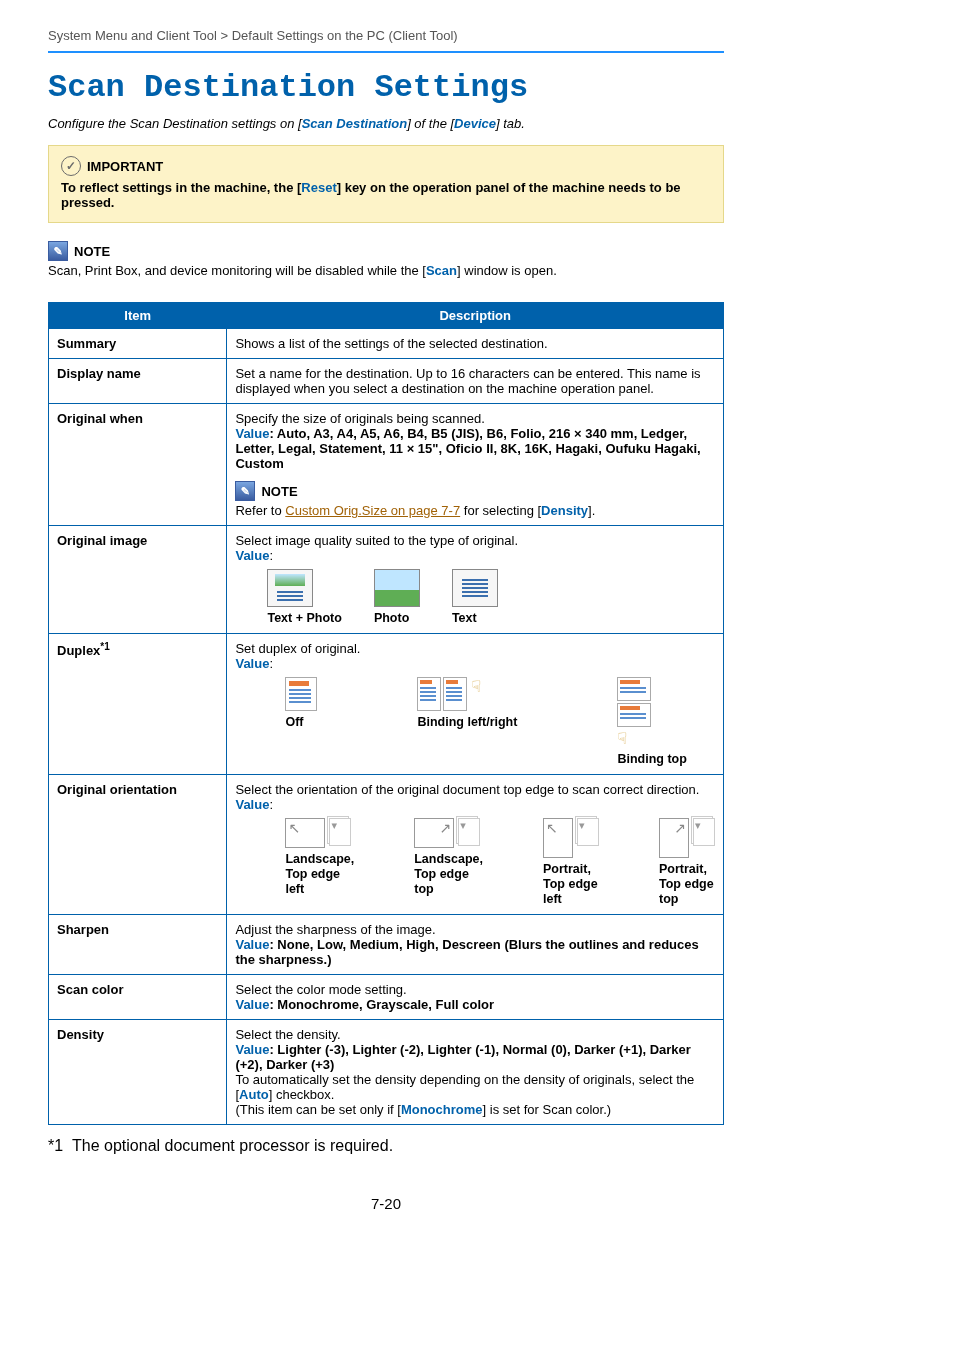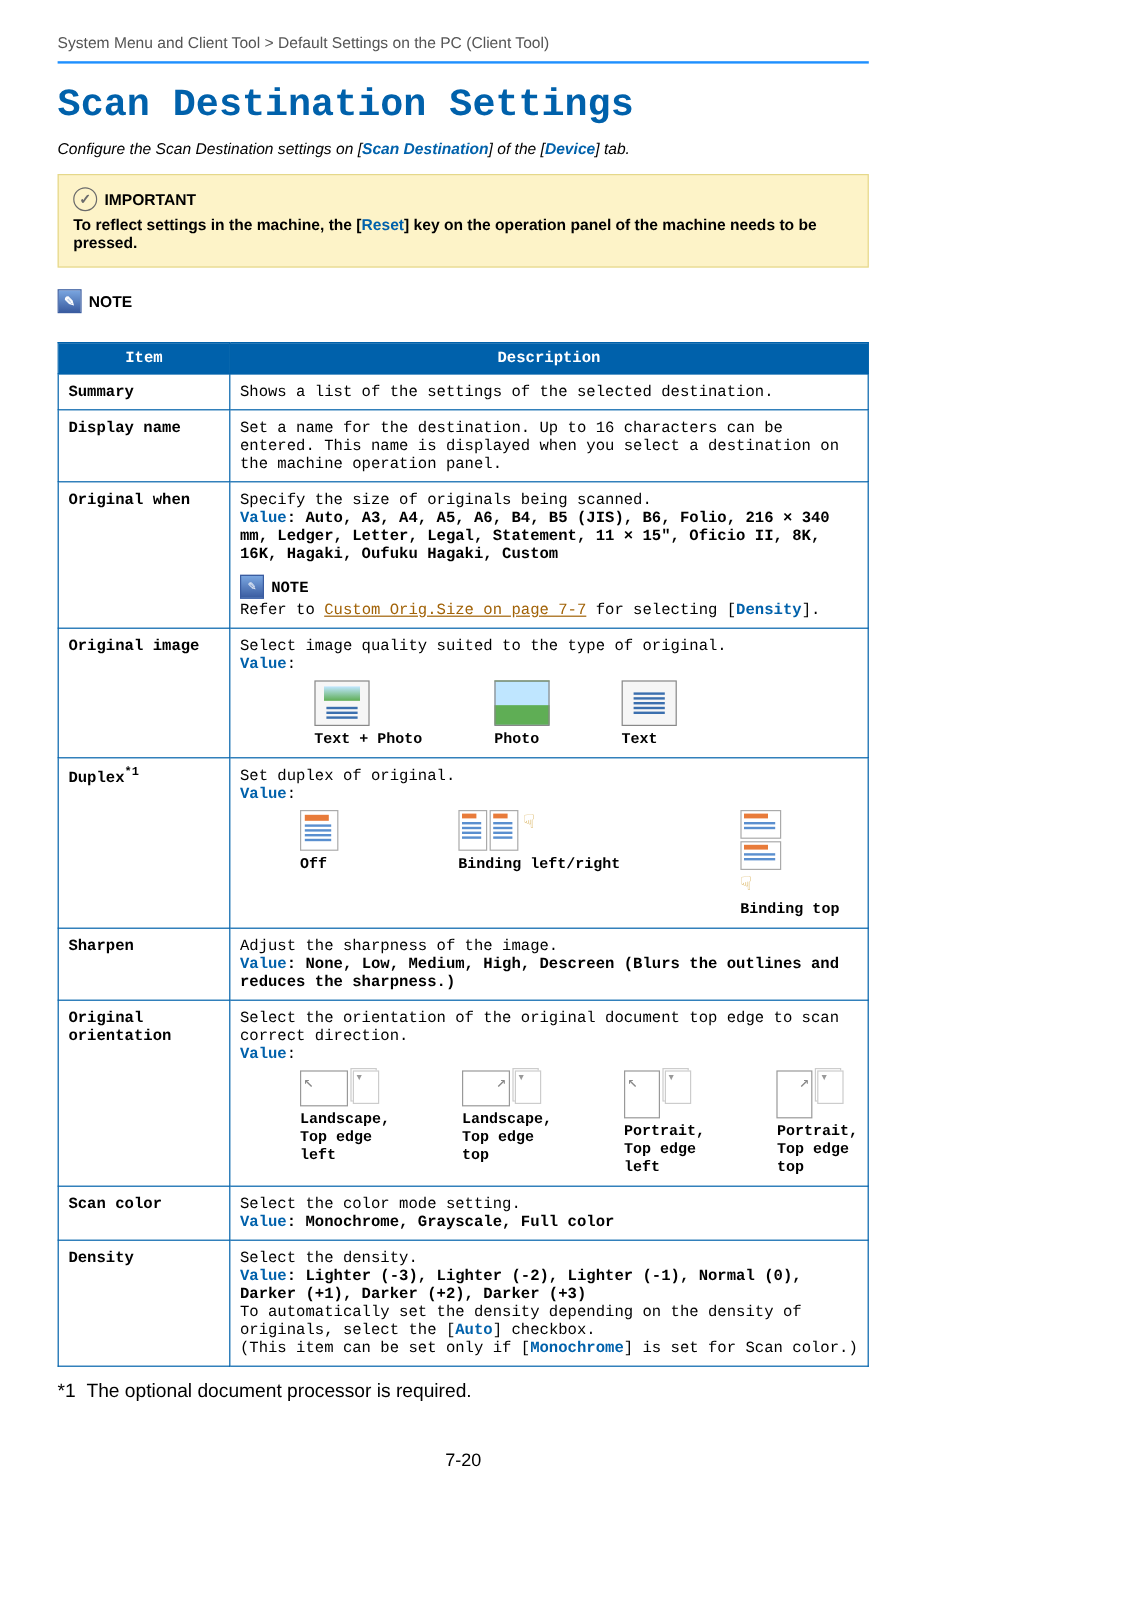--- a/index.html
+++ b/index.html
@@ -87,44 +87,43 @@
     justify-content: center;
     color: #6b6b6b;
     font-size: 12px;
   }
 
   table.main-table {
     border-collapse: collapse;
     width: 100%;
     margin-top: 24px;
     font-size: 13px;
-    font-family: Liberation Mono, monospace;
   }
   table.main-table th {
     background: #0061ab;
     color: #fff;
     font-weight: bold;
     padding: 5px 8px;
     border: 1px solid #0061ab;
     text-align: center;
   }
   table.main-table td {
     border: 1px solid #0061ab;
     padding: 7px 8px;
     vertical-align: top;
   }
   .col-item { width: 180px; font-weight: bold; }
   .value-label { color: #0061ab; font-weight: bold; }
   .sup { vertical-align: super; font-size: 10px; }
 
   .img-row {
     display: flex;
-    gap: 60px;
+    gap: 32px;
     margin-top: 6px;
-    margin-left: 62px;
+    margin-left: 32px;
   }
   .img-row .opt {
     display: flex;
     flex-direction: column;
     align-items: flex-start;
     gap: 4px;
   }
   .img-row .opt .lbl { font-weight: bold; font-size: 12.5px; line-height: 1.2; }
 
   .thumb {
@@ -211,20 +210,23 @@
     </div>
     <div class="important-text">
       <span>To reflect settings in the machine, the [</span><span class="link-blue">Reset</span><span>] key on the operation panel of the machine needs to be pressed.</span>
     </div>
   </div>
 
   <div class="note-head">
     <span class="note-icon">✎</span>
     <span>NOTE</span>
   </div>
+  <div>
+    <span>Scan, Print Box, and device monitoring will be disabled while the [</span><span class="link-blue">Scan</span><span>] window is open.</span>
+  </div>
 
   <table class="main-table">
     <thead>
       <tr>
         <th>Item</th>
         <th>Description</th>
       </tr>
     </thead>
     <tbody>
       <tr>
@@ -344,29 +346,20 @@
                     <div class="ln l2"></div>
                   </div>
                 <span class="hand">☟</span>
               </div>
               <span class="lbl">Binding top</span>
             </div>
           </div>
         </td>
       </tr>
       <tr>
-        <td class="col-item">Sharpen</td>
-        <td>
-          <div>Adjust the sharpness of the image.</div>
-          <div>
-            <span class="value-label">Value</span><b>: None, Low, Medium, High, Descreen (Blurs the outlines and reduces the sharpness.)</b>
-          </div>
-        </td>
-      </tr>
-      <tr>
         <td class="col-item">Original orientation</td>
         <td>
           <div>Select the orientation of the original document top edge to scan correct direction.</div>
           <div style="display:flex;align-items:flex-start;">
             <span class="value-label">Value</span>
               <span>:</span>
           </div>
           <div class="img-row" style="gap:60px; margin-left:50px;">
             <div class="opt">
               <div class="orient-wrap">
@@ -413,20 +406,29 @@
                     <span class="corner">▾</span>
                   </div>
               </div>
               <span class="lbl" style="white-space:pre-line;">Portrait,
 Top edge top</span>
             </div>
           </div>
         </td>
       </tr>
       <tr>
+        <td class="col-item">Sharpen</td>
+        <td>
+          <div>Adjust the sharpness of the image.</div>
+          <div>
+            <span class="value-label">Value</span><b>: None, Low, Medium, High, Descreen (Blurs the outlines and reduces the sharpness.)</b>
+          </div>
+        </td>
+      </tr>
+      <tr>
         <td class="col-item">Scan color</td>
         <td>
           <div>Select the color mode setting.</div>
           <div>
             <span class="value-label">Value</span><b>: Monochrome, Grayscale, Full color</b>
           </div>
         </td>
       </tr>
       <tr>
         <td class="col-item">Density</td>

